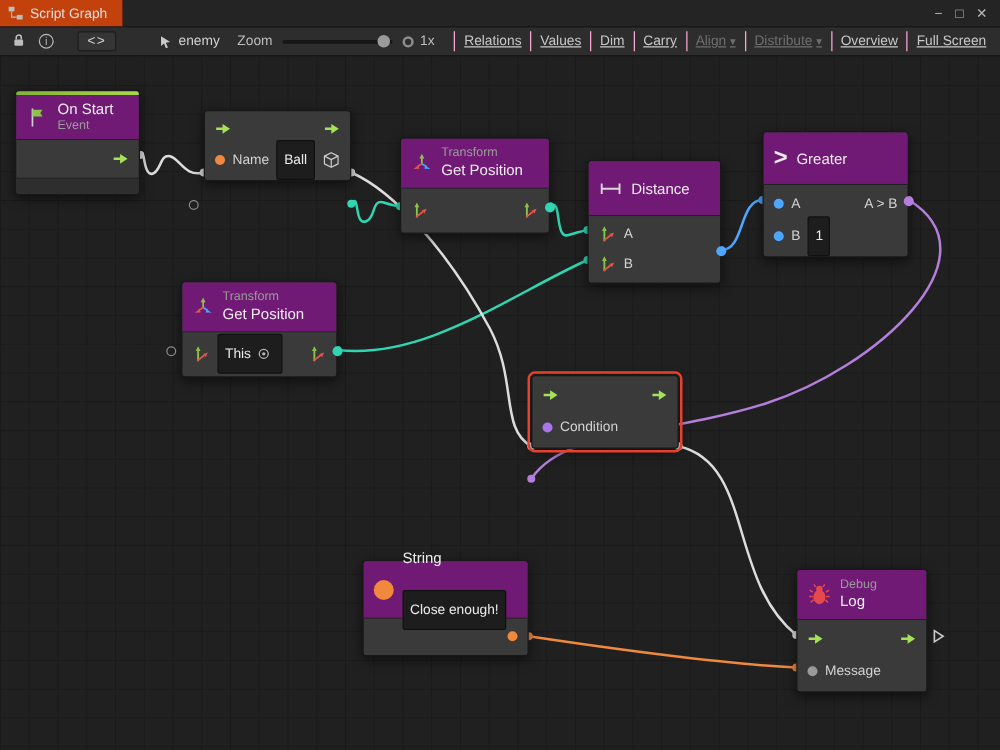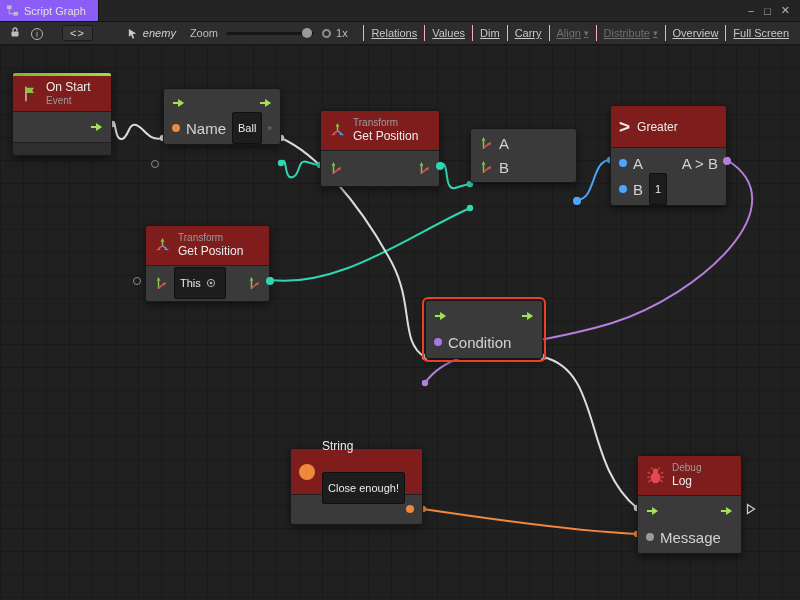--- a/index.html
+++ b/index.html
@@ -3,38 +3,38 @@
 <meta charset="utf-8">
 <style>
   * { box-sizing: border-box; margin: 0; padding: 0; }
   html,body { width: 800px; height: 600px; overflow: hidden; background:#202020;
     font-family:"Liberation Sans", sans-serif; color:#cccccc; font-size:12px; }
 
   
   .titlebar { position:absolute; left:0; top:0; width:800px; height:22px;
     background:#242424; border-bottom:1px solid #141414; display:flex; align-items:stretch; }
   .tab { display:flex; align-items:center; gap:5px; padding:0 12px 0 6px;
-    background:#8b5cf6; border-right:1px solid #141414; font-size:11px; color:#e0e0e0; }
+    background:#c2410c; border-right:1px solid #141414; font-size:11px; color:#e0e0e0; }
   .win-controls { margin-left:auto; display:flex; align-items:center; gap:10px;
     padding-right:10px; color:#b5b5b5; font-size:11px; }
   .win-controls span { cursor:default; }
 
   
   .toolbar { position:absolute; left:0; top:22px; width:800px; height:23px;
     background:#2d2d2d; border-bottom:1px solid #161616; display:flex; align-items:center;
     font-size:11px; color:#c8c8c8; padding:0 4px; }
   .tbtn { padding:2px 7px; white-space:nowrap; display:flex; align-items:center; gap:3px; }
   .tbtn.sep { border-left:1px solid #f9a8d4;text-decoration:underline; }
   .tbtn.disabled { color:#6f6f6f; }
   .icon-btn { padding:2px 5px; }
   .code-btn { border:1px solid #1c1c1c; background:#353535; border-radius:2px;
     margin:0 8px 0 14px; padding:1px 7px; color:#d5d5d5; letter-spacing:1px; }
   .info-circle { width:12px; height:12px; border:1px solid #b5b5b5; border-radius:50%;
     font-size:9px; display:inline-flex; align-items:center; justify-content:center; color:#b5b5b5; }
-  .graph-ref { display:flex; align-items:center; gap:5px; margin:0 14px 0 26px; color:#d0d0d0;font-style:italic; }
+  .graph-ref { display:flex; align-items:center; gap:5px; margin:0 14px 0 26px; color:#d0d0d0; }
   .zoom-label { color:#bdbdbd; margin-right:8px; }
   .zoom-slider { position:relative; width:88px; height:12px; margin-right:8px; }
   .zoom-slider .track { position:absolute; left:0; right:0; top:5px; height:3px;
     background:#161616; border-radius:2px; }
   .zoom-slider .thumb { position:absolute; top:1px; left:76px; width:10px; height:10px;
     border-radius:50%; background:#9a9a9a; }
   .zoom-reset { width:9px; height:9px; border:2px solid #8d8d8d; border-radius:50%; margin-right:5px; }
   .zoom-value { color:#bdbdbd; }
   .flex-spacer { flex:1; }
   .caret { font-size:9px; }
@@ -46,30 +46,30 @@
       linear-gradient(#1a1a1a 1px, transparent 1px),
       linear-gradient(90deg, #1a1a1a 1px, transparent 1px);
     background-size:23px 23px; }
   .edges { position:absolute; left:0; top:0; z-index:1; pointer-events:none; }
 
   
   .node { position:absolute; z-index:2; background:#3a3a3a; border:1px solid #181818;
     border-radius:3px; box-shadow:0 3px 9px rgba(0,0,0,.5); }
   .node.selected { outline:2px solid #e8402a; outline-offset:1px; }
   .accent { height:3px; border-radius:2px 2px 0 0; background:linear-gradient(90deg,#7fb335,#a8d94a); }
-  .nheader { background:#7f1d1d; display:flex; align-items:center; gap:7px;
+  .nheader { background:#701a75; display:flex; align-items:center; gap:7px;
     padding:4px 8px; border-bottom:1px solid #1f1f1f; border-radius:2px 2px 0 0; }
   .ntitles { display:flex; flex-direction:column; line-height:1.25; }
   .ncat { font-size:10px; color:#9b9b9b; }
   .ntitle { font-size:12px; color:#ececec; }
   .nsub { font-size:10px; color:#9b9b9b; }
   .nbody { padding:2px 0 3px 0; }
   .prow { display:flex; align-items:center; gap:6px; padding:0 8px; position:relative; }
   .prow.between { justify-content:space-between; }
-  .plabel { font-size:15px; color:#d2d2d2; }
+  .plabel { font-size:11px; color:#d2d2d2; }
   .dot { width:8px; height:8px; border-radius:50%; flex:0 0 auto; }
   .out-dot { position:absolute; width:8px; height:8px; border-radius:50%; right:-5px; z-index:3; }
   .ring { position:absolute; width:8px; height:8px; border:1.5px solid #8a8a8a;
     border-radius:50%; z-index:3; }
   .arrow { color:#a5e25a; display:block; }
   .vbox { background:#1d1d1d; border:1px solid #101010; border-radius:2px; padding:15px 5px;
     font-size:11px; color:#eaeaea; height:17px; line-height:15px; display:inline-flex;
     align-items:center; gap:5px; }
   .gt-glyph { font-size:19px; font-weight:bold; color:#ececec; line-height:1; }
   .string-circle { width:16px; height:16px; border-radius:50%; background:#f0883e; flex:0 0 auto; }
@@ -332,20 +332,26 @@
         <svg width="14" height="14">
             <use href="#i-vec"></use>
           </svg>
       </div>
     </div>
     <span class="out-dot" style="background:#2fd6b1;top:51px"></span>
     <span class="ring" style="left:-13px;top:51px"></span>
   </div>
 
   <div class="node" style="left:470px;top:83px;width:107px">
+    <div class="nheader" style="height:44px">
+      <svg width="19" height="14">
+          <use href="#i-dist"></use>
+        </svg>
+      <span class="ntitle">Distance</span>
+    </div>
     <div class="nbody">
       <div class="prow" style="height:24px">
         <svg width="14" height="14">
             <use href="#i-vec"></use>
           </svg>
         <span class="plabel">A</span>
       </div>
       <div class="prow" style="height:24px">
         <svg width="14" height="14">
             <use href="#i-vec"></use>

